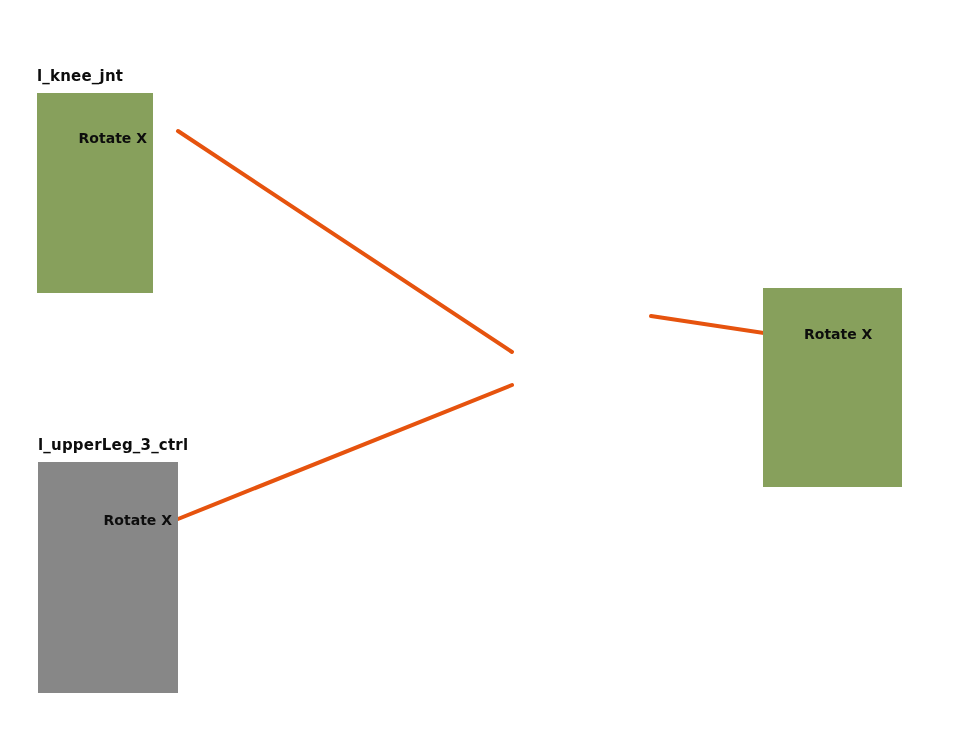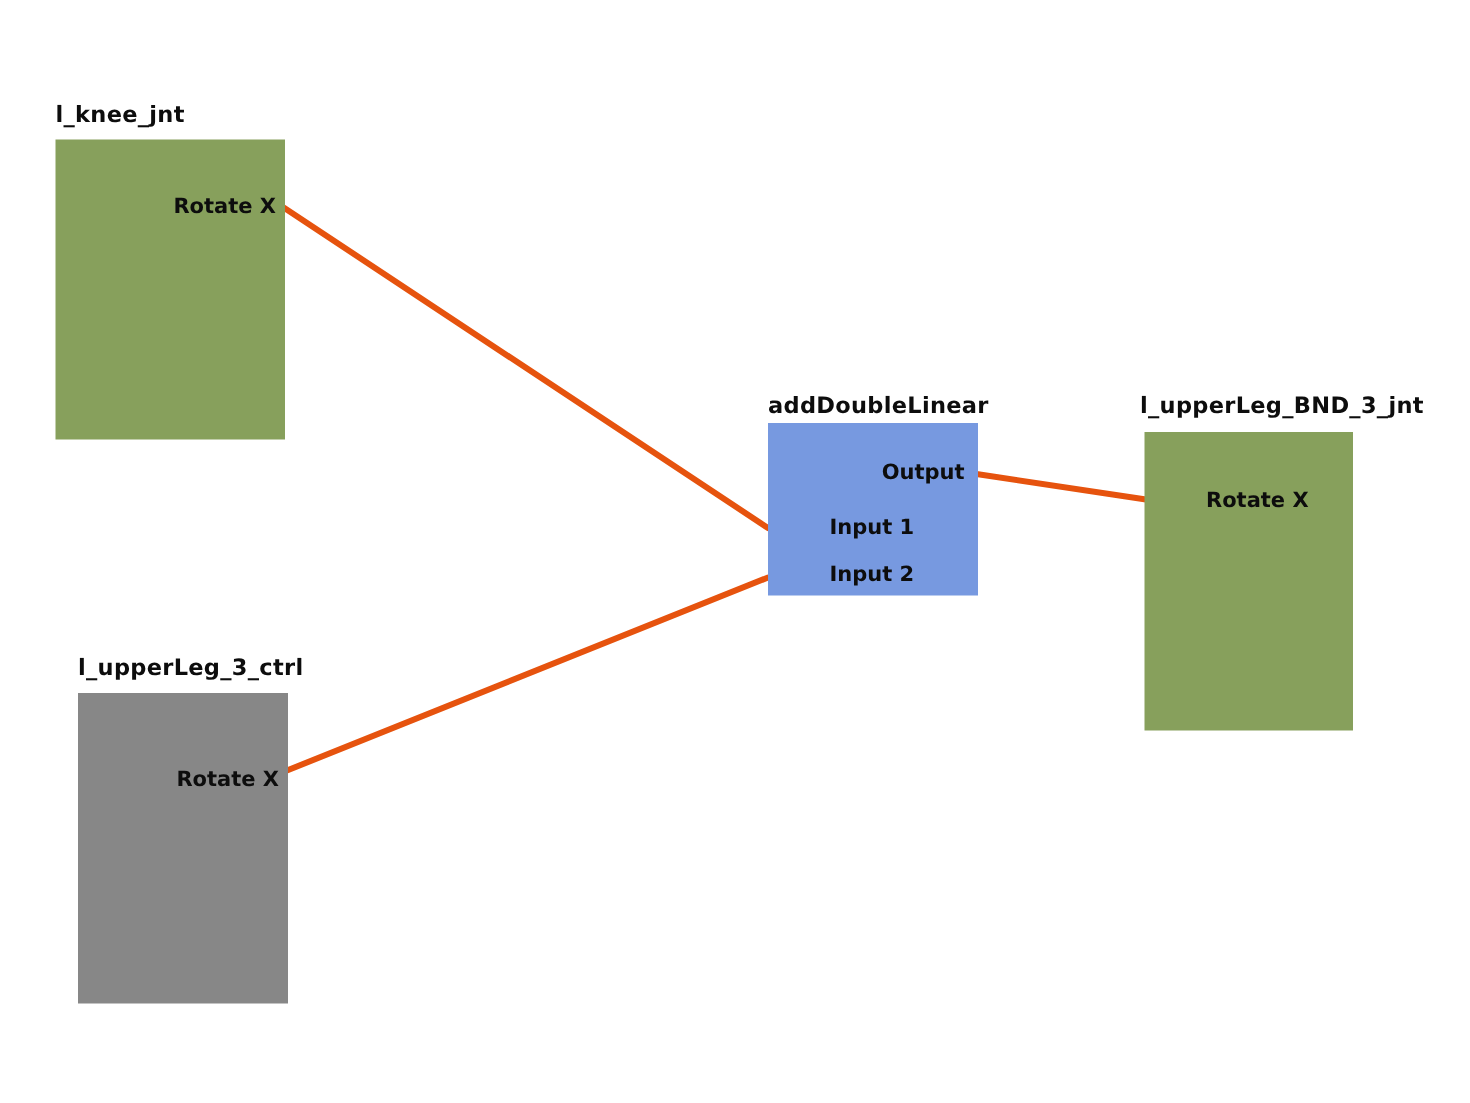--- a/index.html
+++ b/index.html
@@ -60,43 +60,34 @@
 <body>
 
 <div class="canvas">
 
   <svg class="wires" viewBox="0 0 980 735" xmlns="http://www.w3.org/2000/svg">
     <line x1="178" y1="131" x2="512" y2="352" stroke-width="4" stroke-linecap="round" stroke="#e6530e"></line>
     <line x1="178" y1="519" x2="512" y2="385" stroke-width="4" stroke-linecap="round" stroke="#e6530e"></line>
     <line x1="651" y1="316" x2="764" y2="333" stroke-width="4" stroke-linecap="round" stroke="#e6530e"></line>
   </svg>
 
-  <div class="node" style="left:37px; top:93px; width:153px; height:200px;">
+  <div class="node" style="left:37px; top:93px; width:116px; height:200px;">
     <div class="node-title" style="bottom:calc(100% + 9px);">l_knee_jnt</div>
     <div class="node-box" style="background-color: rgb(135, 160, 92);">
       <div class="port align-right" style="top:37px;">Rotate X</div>
     </div>
   </div>
 
-  <div class="node" style="left:52px; top:462px; width:140px; height:207px;">
+  <div class="node" style="left:38px; top:462px; width:140px; height:231px;">
     <div class="node-title" style="bottom:calc(100% + 9px);">l_upperLeg_3_ctrl</div>
     <div class="node-box" style="background-color: rgb(135, 135, 135);">
       <div class="port align-right" style="top:50px;">Rotate X</div>
     </div>
   </div>
 
-  <div class="node" style="left:512px; top:282px; width:140px; height:115px;">
-    <div class="node-title" style="bottom:calc(100% + 4px);">addDoubleLinear</div>
-    <div class="node-box" style="background-color: rgb(119, 153, 224);">
-      <div class="port align-right" style="top:25px; right:9px;">Output</div>
-      <div class="port align-left" style="top:62px;">Input 1</div>
-      <div class="port align-left" style="top:93px;">Input 2</div>
-    </div>
-  </div>
 
   <div class="node" style="left:763px; top:288px; width:139px; height:199px;">
-    <div class="node-title" style="bottom:calc(100% + 10px); left:-3px;">l_upperLeg_BND_3_jnt</div>
     <div class="node-box" style="background-color: rgb(135, 160, 92);">
       <div class="port align-left" style="top:38px;">Rotate X</div>
     </div>
   </div>
 
 </div>
 
 </body></html>

